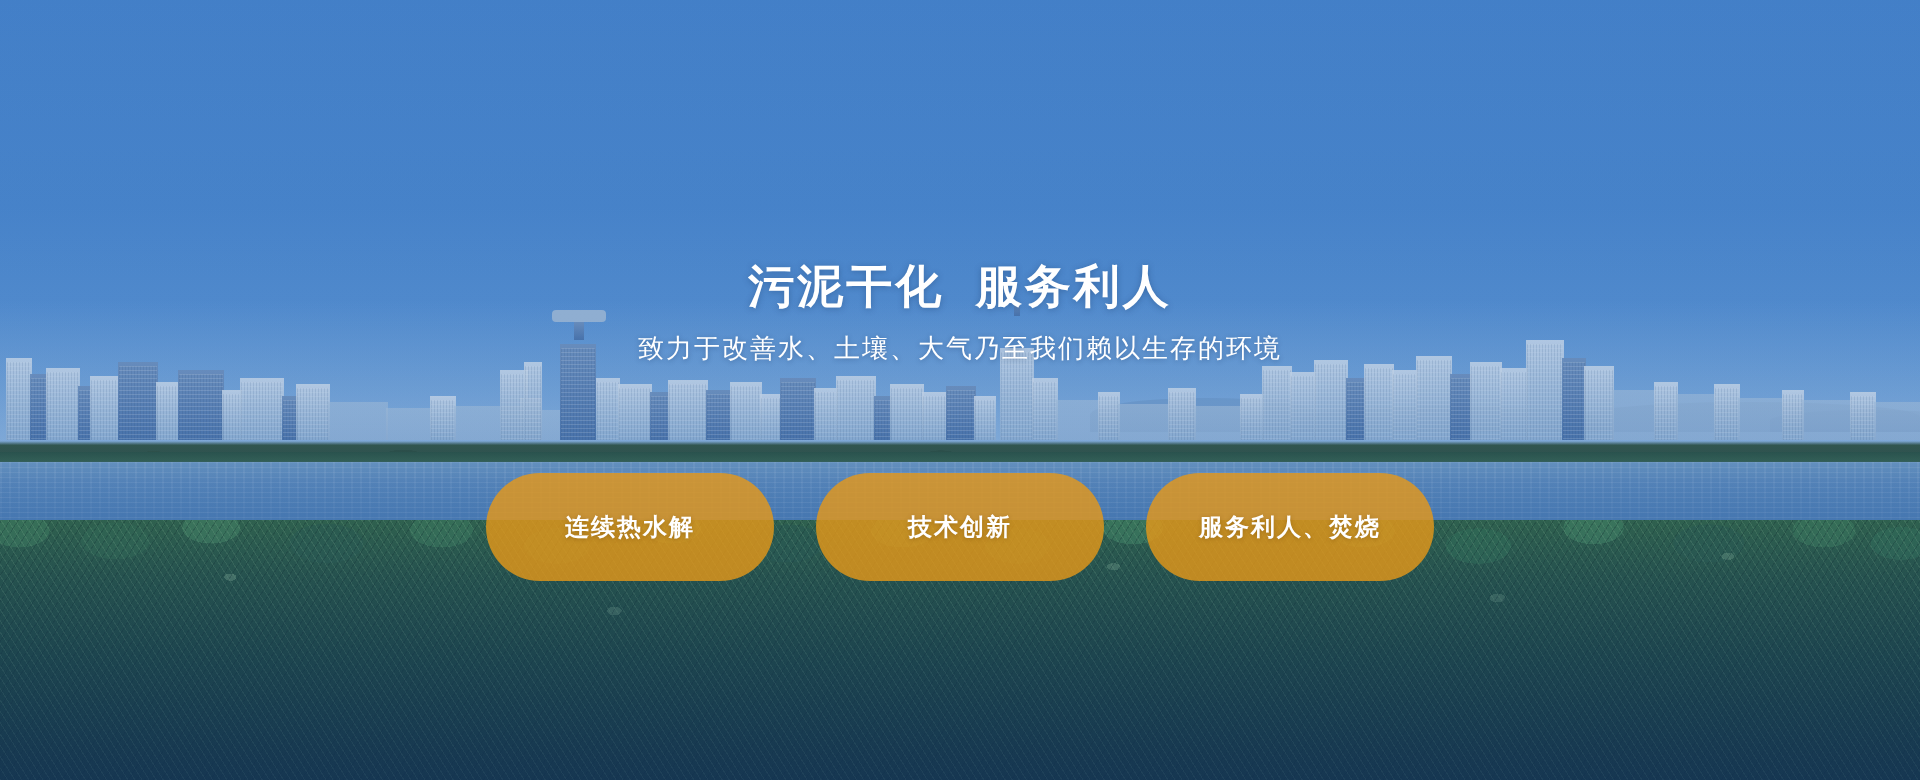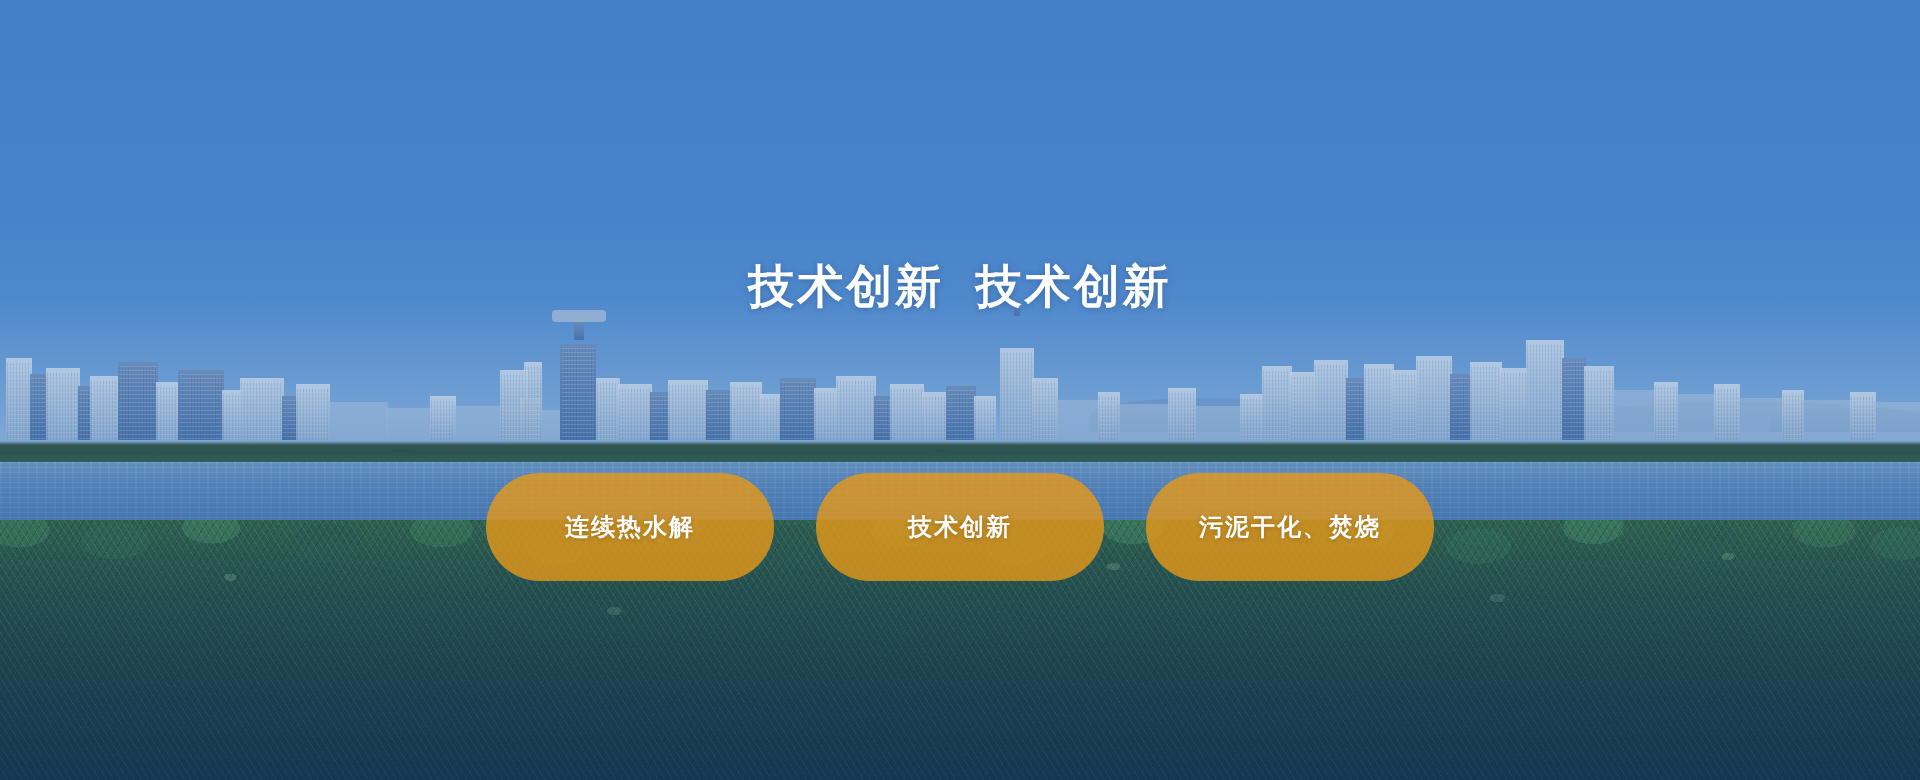--- a/index.html
+++ b/index.html
@@ -355,28 +355,29 @@
   </div>
 
   <div class="mangrove">
     <div class="mangrove-tex"></div>
     <div class="mangrove-shade"></div>
   </div>
 
   <div class="photo-cast"></div>
 
   <div class="copy">
-    <div class="headline">技术创新  技术创新</div>
+    <div class="headline">污泥干化  服务利人</div>
+    <div class="subhead">致力于改善水、土壤、大气乃至我们赖以生存的环境</div>
   </div>
 
   <div class="pill-row">
     <div class="pill">
       <span class="pill-label">连续热水解</span>
     </div>
     <div class="pill">
       <span class="pill-label">技术创新</span>
     </div>
     <div class="pill">
-      <span class="pill-label">污泥干化、焚烧</span>
+      <span class="pill-label">服务利人、焚烧</span>
     </div>
   </div>
 
 </div>
 
 </body></html>

